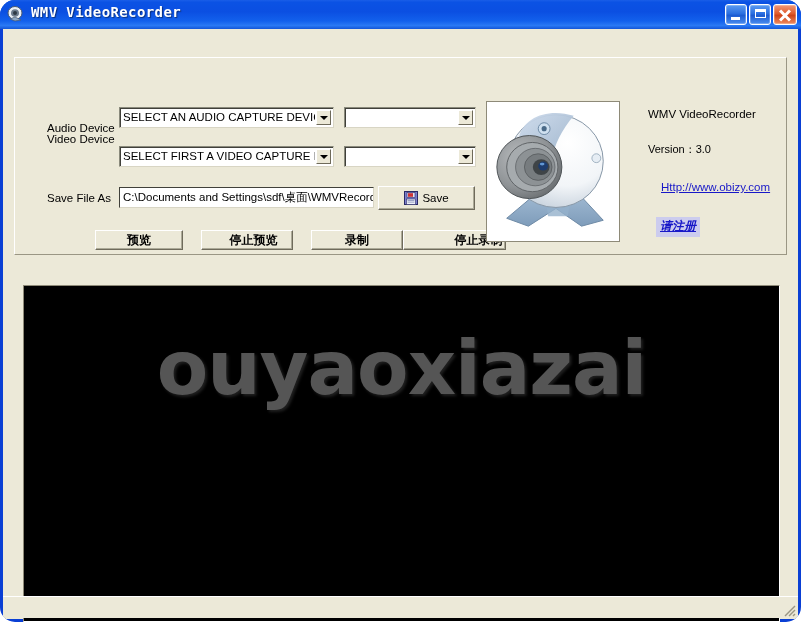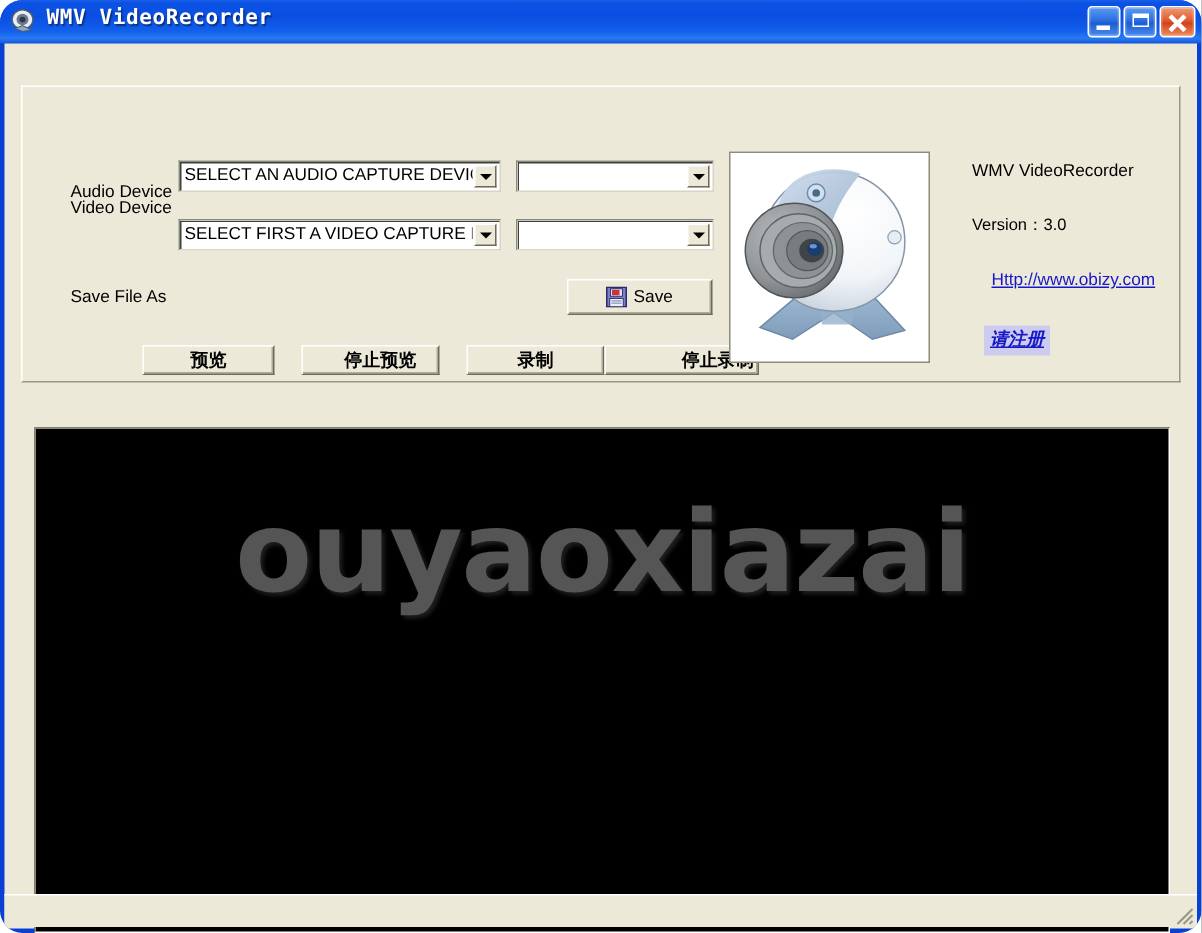--- a/index.html
+++ b/index.html
@@ -439,20 +439,23 @@
     <div class="combo combo-video1">
       <span class="ctext">SELECT FIRST A VIDEO CAPTURE DEV</span>
       <span class="arrowbtn"></span>
     </div>
     <div class="combo combo-video2">
       <span class="ctext"></span>
       <span class="arrowbtn"></span>
     </div>
 
     <div class="lbl lbl-save">Save File As</div>
+    <div class="textbox">
+      <span class="tval">C:\Documents and Settings\sdf\桌面\WMVRecord</span>
+    </div>
     <div class="btn3d btn-save">
       <span class="save-inner">
         <svg class="floppy" viewBox="0 0 14 14">
           <rect x="0.5" y="0.5" width="13" height="13" fill="#7b7fcc" stroke="#2a2a66"></rect>
           <rect x="3" y="1.5" width="8" height="5" fill="#dfe2f5" stroke="#2a2a66" stroke-width="0.6"></rect>
           <rect x="4" y="2.2" width="5" height="3.6" fill="#cc3333"></rect>
           <rect x="2.5" y="8" width="9" height="5.5" fill="#eceff8" stroke="#2a2a66" stroke-width="0.6"></rect>
           <rect x="3.6" y="9.2" width="6.8" height="0.8" fill="#8890b8"></rect>
           <rect x="3.6" y="10.7" width="6.8" height="0.8" fill="#8890b8"></rect>
         </svg>

